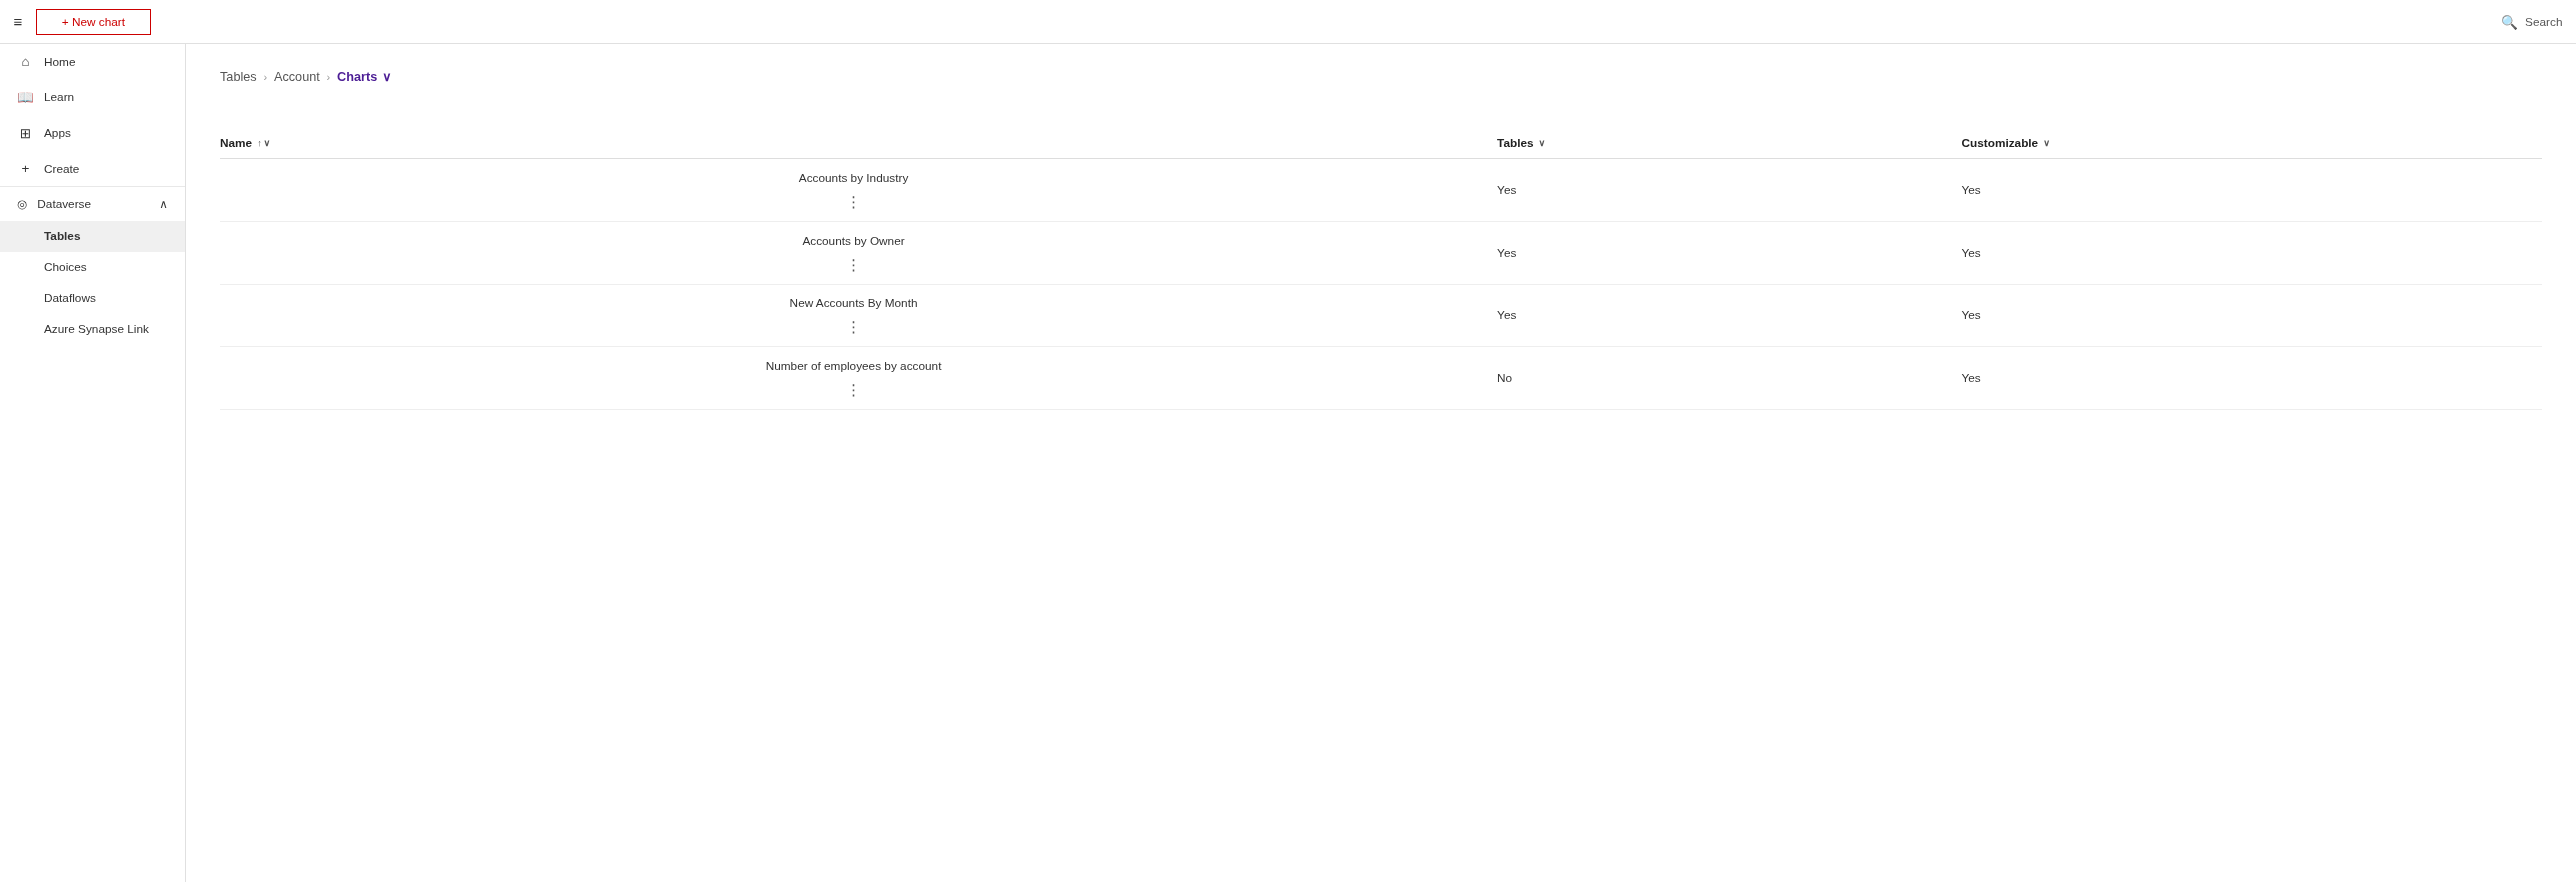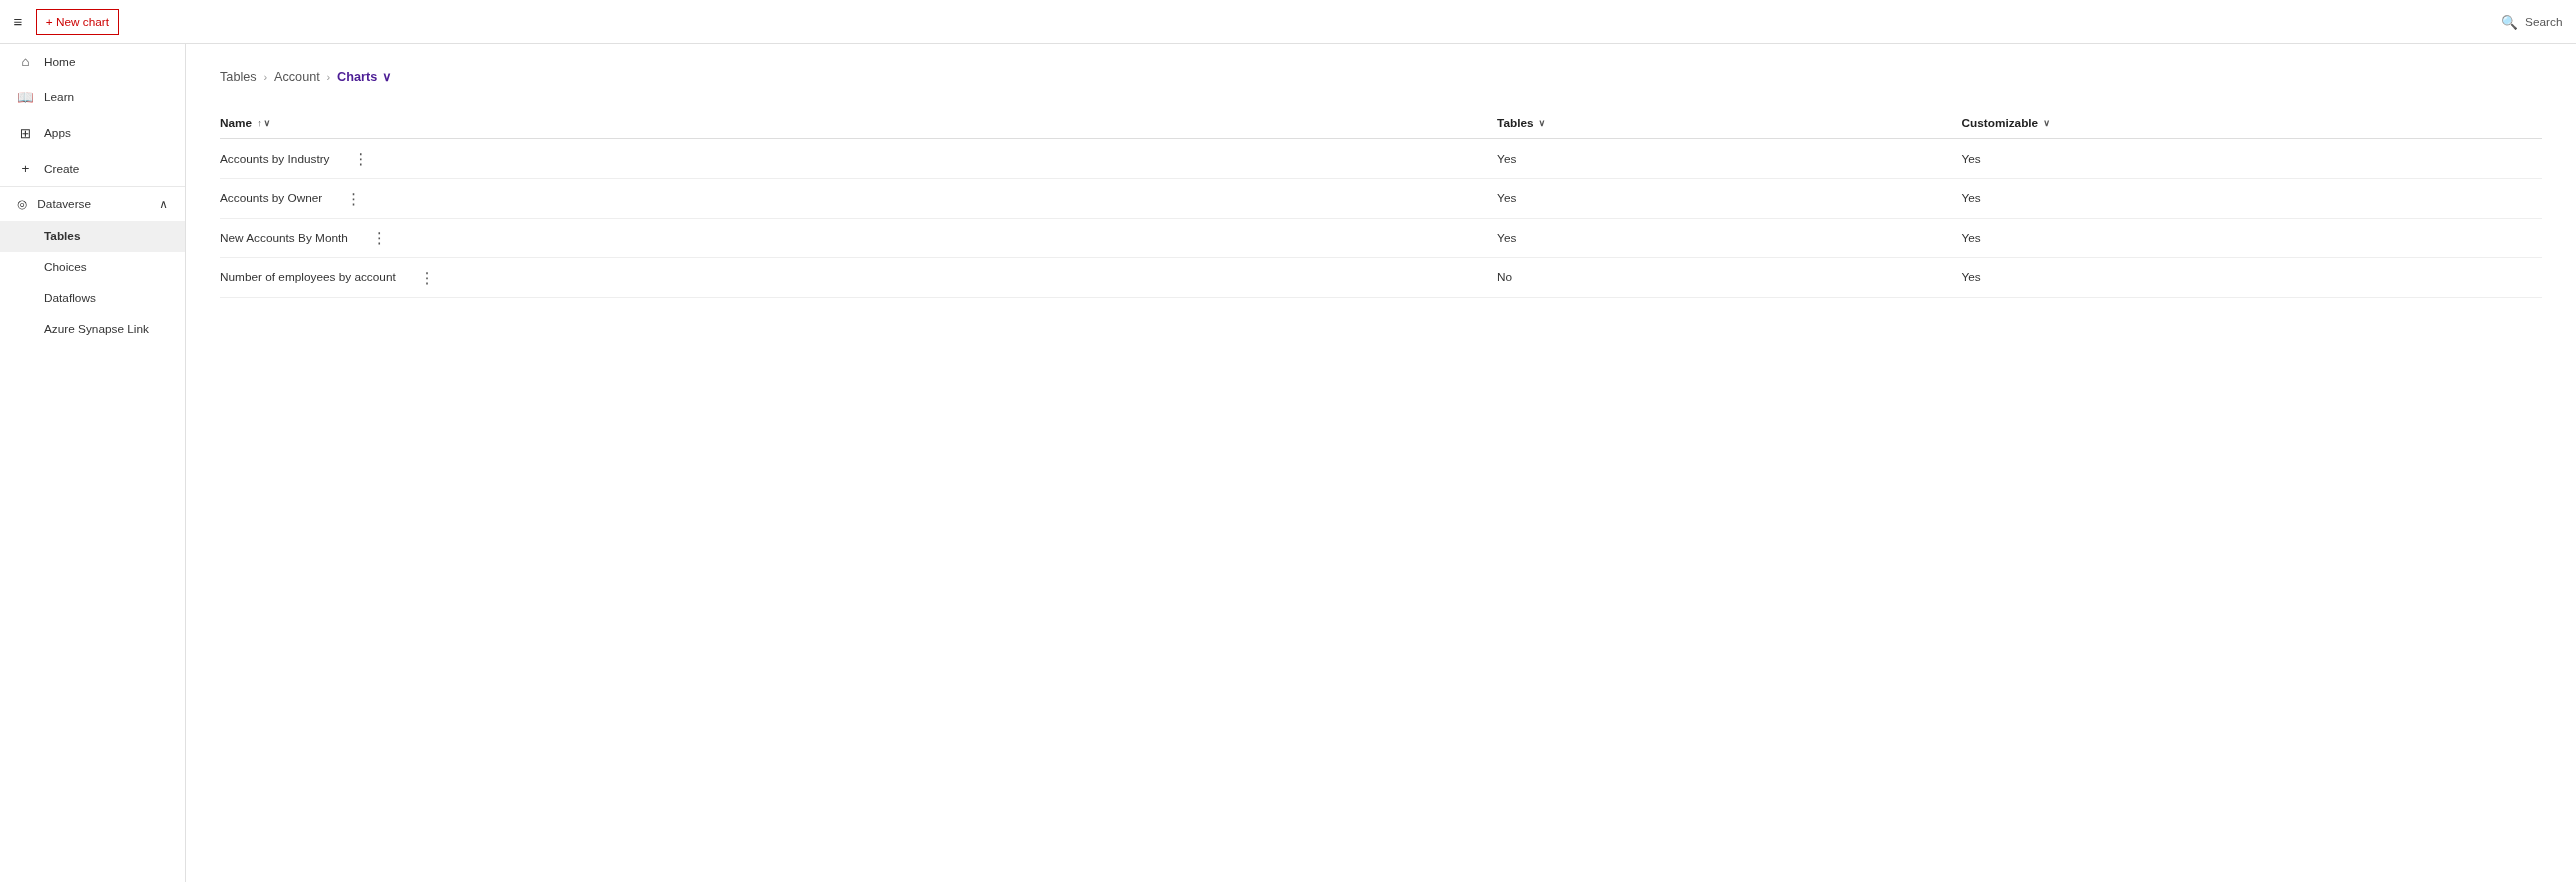--- a/index.html
+++ b/index.html
@@ -33,21 +33,21 @@
       color: #333;
       cursor: pointer;
     }
     .new-chart-button {
       display: flex;
       align-items: center;
       gap: 5px;
       border: 1.7px solid #c00;
       background: transparent;
       color: #c00;
-      padding: 5px 9px;
+      padding: 5px 25px;
       font-size: 11.8px;
       cursor: pointer;
       font-family: inherit;
       font-weight: 500;
     }
     .search-area {
       display: flex;
       align-items: center;
       gap: 6.8px;
       color: #555;
@@ -167,20 +167,21 @@
       font-size: 11.8px;
       font-weight: 600;
       color: #222;
       white-space: nowrap;
     }
     .col-header-inner {
       display: inline-flex;
       align-items: center;
       gap: 5px;
       cursor: pointer;
+      margin-top: 20px;
     }
     .sort-icons {
       display: flex;
       align-items: center;
       gap: 1.7px;
       font-size: 9.3px;
       color: #555;
     }
     .data-table td {
       padding: 11.8px 10px 11.8px 0;
@@ -196,21 +197,22 @@
       border: none;
       cursor: pointer;
       font-size: 15px;
       color: #555;
       padding: 0 6.8px;
       line-height: 1;
     }
     .name-cell {
       display: flex;
       align-items: center;
-      gap: 17px;
+      gap: 9px;
+      flex-direction: column;
     }
   </style>
 </head>
 <body>
 
 <div class="toolbar">
   <div class="toolbar-left">
     <span class="hamburger-icon">≡</span>
     <button class="new-chart-button">+ New chart</button>
   </div>

